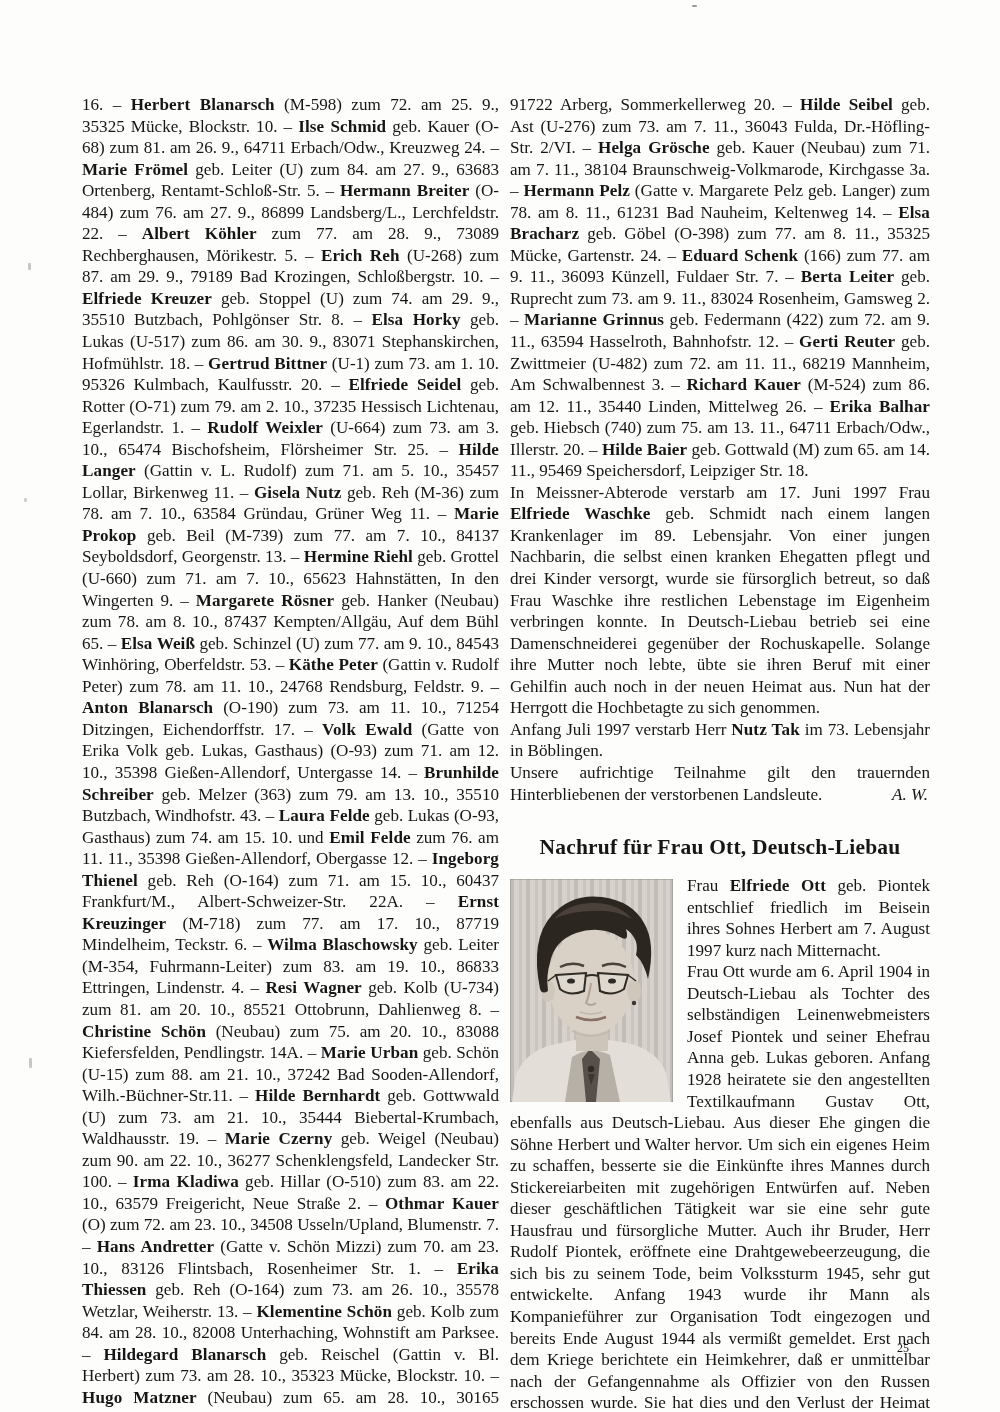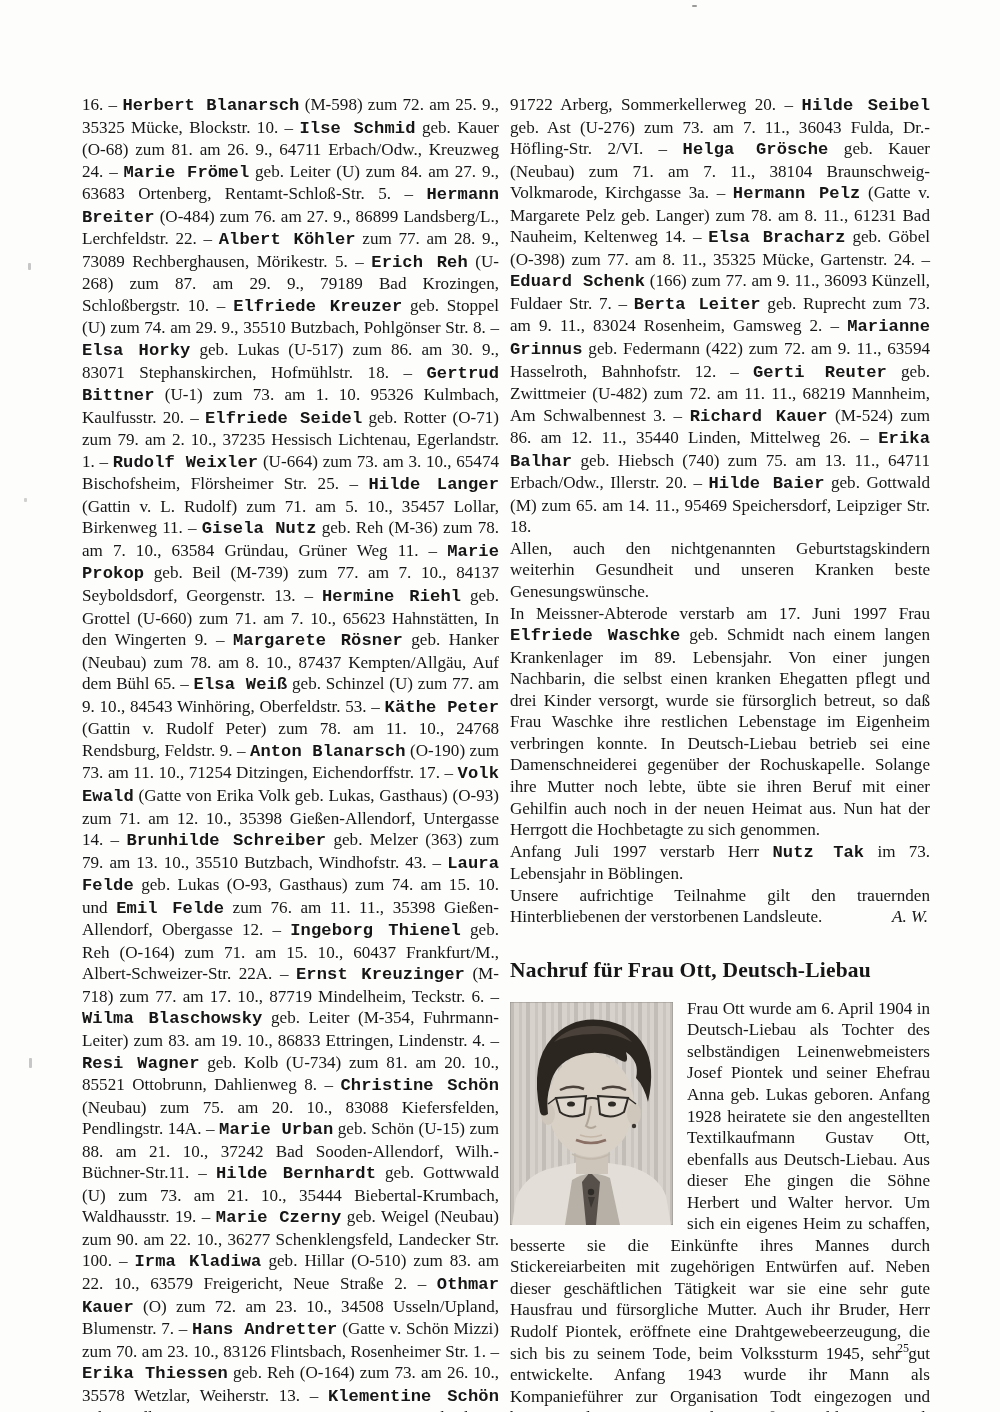--- a/index.html
+++ b/index.html
@@ -16,34 +16,34 @@
   .col { position: absolute; top: 94px; }
   .col-left  { left: 82px;  width: 417px; }
   .col-right { left: 510px; width: 420px; }
   p.body {
     margin: 0;
     font-size: 17.1px;
     line-height: 21.55px;
     text-align: justify;
     text-justify: inter-word;
   }
-  p.body b { letter-spacing: 0.1px; font-family: Liberation Mono, monospace; }
+  p.body b { letter-spacing: 0.1px; }
   .condolence { position: relative; }
   .condolence .initials {
     position: absolute;
     right: 2px;
     bottom: 0;
     font-style: italic;
   }
   .nachruf { margin-top: 30px; }
   .nachruf-heading {
     margin: 0 0 15px 0;
     font-size: 21.5px;
     font-weight: bold;
-    text-align: left;
+    text-align: center;
     letter-spacing: 0.2px;
   }
   .photo-frame {
     float: left;
     width: 163px;
     height: 223px;
     margin: 4px 14px 4px 0;
     background: #cfcbc5;
   }
   .page-number {
@@ -68,21 +68,20 @@
   <span class="speck s2"></span>
   <span class="speck s3"></span>
   <span class="speck s4"></span>
 
   <div class="col col-left">
     <p class="body">16. – <b>Herbert Blanarsch</b> (M-598) zum 72. am 25. 9., 35325 Mücke, Blockstr. 10. – <b>Ilse Schmid</b> geb. Kauer (O-68) zum 81. am 26. 9., 64711 Erbach/Odw., Kreuzweg 24. – <b>Marie Frömel</b> geb. Leiter (U) zum 84. am 27. 9., 63683 Ortenberg, Rentamt-Schloß-Str. 5. – <b>Hermann Breiter</b> (O-484) zum 76. am 27. 9., 86899 Landsberg/L., Lerchfeldstr. 22. – <b>Albert Köhler</b> zum 77. am 28. 9., 73089 Rechberghausen, Mörikestr. 5. – <b>Erich Reh</b> (U-268) zum 87. am 29. 9., 79189 Bad Krozingen, Schloßbergstr. 10. – <b>Elfriede Kreuzer</b> geb. Stoppel (U) zum 74. am 29. 9., 35510 Butzbach, Pohlgönser Str. 8. – <b>Elsa Horky</b> geb. Lukas (U-517) zum 86. am 30. 9., 83071 Stephanskirchen, Hofmühlstr. 18. – <b>Gertrud Bittner</b> (U-1) zum 73. am 1. 10. 95326 Kulmbach, Kaulfusstr. 20. – <b>Elfriede Seidel</b> geb. Rotter (O-71) zum 79. am 2. 10., 37235 Hessisch Lichtenau, Egerlandstr. 1. – <b>Rudolf Weixler</b> (U-664) zum 73. am 3. 10., 65474 Bischofsheim, Flörsheimer Str. 25. – <b>Hilde Langer</b> (Gattin v. L. Rudolf) zum 71. am 5. 10., 35457 Lollar, Birkenweg 11. – <b>Gisela Nutz</b> geb. Reh (M-36) zum 78. am 7. 10., 63584 Gründau, Grüner Weg 11. – <b>Marie Prokop</b> geb. Beil (M-739) zum 77. am 7. 10., 84137 Seyboldsdorf, Georgenstr. 13. – <b>Hermine Riehl</b> geb. Grottel (U-660) zum 71. am 7. 10., 65623 Hahnstätten, In den Wingerten 9. – <b>Margarete Rösner</b> geb. Hanker (Neubau) zum 78. am 8. 10., 87437 Kempten/Allgäu, Auf dem Bühl 65. – <b>Elsa Weiß</b> geb. Schinzel (U) zum 77. am 9. 10., 84543 Winhöring, Oberfeldstr. 53. – <b>Käthe Peter</b> (Gattin v. Rudolf Peter) zum 78. am 11. 10., 24768 Rendsburg, Feldstr. 9. – <b>Anton Blanarsch</b> (O-190) zum 73. am 11. 10., 71254 Ditzingen, Eichendorffstr. 17. – <b>Volk Ewald</b> (Gatte von Erika Volk geb. Lukas, Gasthaus) (O-93) zum 71. am 12. 10., 35398 Gießen-Allendorf, Untergasse 14. – <b>Brunhilde Schreiber</b> geb. Melzer (363) zum 79. am 13. 10., 35510 Butzbach, Windhofstr. 43. – <b>Laura Felde</b> geb. Lukas (O-93, Gasthaus) zum 74. am 15. 10. und <b>Emil Felde</b> zum 76. am 11. 11., 35398 Gießen-Allendorf, Obergasse 12. – <b>Ingeborg Thienel</b> geb. Reh (O-164) zum 71. am 15. 10., 60437 Frankfurt/M., Albert-Schweizer-Str. 22A. – <b>Ernst Kreuzinger</b> (M-718) zum 77. am 17. 10., 87719 Mindelheim, Teckstr. 6. – <b>Wilma Blaschowsky</b> geb. Leiter (M-354, Fuhrmann-Leiter) zum 83. am 19. 10., 86833 Ettringen, Lindenstr. 4. – <b>Resi Wagner</b> geb. Kolb (U-734) zum 81. am 20. 10., 85521 Ottobrunn, Dahlienweg 8. – <b>Christine Schön</b> (Neubau) zum 75. am 20. 10., 83088 Kiefersfelden, Pendlingstr. 14A. – <b>Marie Urban</b> geb. Schön (U-15) zum 88. am 21. 10., 37242 Bad Sooden-Allendorf, Wilh.-Büchner-Str.11. – <b>Hilde Bernhardt</b> geb. Gottwwald (U) zum 73. am 21. 10., 35444 Biebertal-Krumbach, Waldhausstr. 19. – <b>Marie Czerny</b> geb. Weigel (Neubau) zum 90. am 22. 10., 36277 Schenklengsfeld, Landecker Str. 100. – <b>Irma Kladiwa</b> geb. Hillar (O-510) zum 83. am 22. 10., 63579 Freigericht, Neue Straße 2. – <b>Othmar Kauer</b> (O) zum 72. am 23. 10., 34508 Usseln/Upland, Blumenstr. 7. – <b>Hans Andretter</b> (Gatte v. Schön Mizzi) zum 70. am 23. 10., 83126 Flintsbach, Rosenheimer Str. 1. – <b>Erika Thiessen</b> geb. Reh (O-164) zum 73. am 26. 10., 35578 Wetzlar, Weiherstr. 13. – <b>Klementine Schön</b> geb. Kolb zum 84. am 28. 10., 82008 Unterhaching, Wohnstift am Parksee. – <b>Hildegard Blanarsch</b> geb. Reischel (Gattin v. Bl. Herbert) zum 73. am 28. 10., 35323 Mücke, Blockstr. 10. – <b>Hugo Matzner</b> (Neubau) zum 65. am 28. 10., 30165 Hannover, Viethofstr. 12. – <b>Amalie Böß</b> geb. Göbel (U-249) zum 97. am 29. 10., 35578 Wetzlar, Altenheim, Haarbachstr. –  geb. Lang (U-312) zum 83. am 29. 10., 63654 Büdingen, Friedr.-Fendtstr. 36. –  geb. Kauer (O-165) zum 79. am 29. 10., 36386 Neuenstein, Wiesenrain 9. –  geb. Kober (O) zum 65. am 29. 10., 83088 Kiefersfelden, Thierbergstr. 33a. –  geb. Dworschak (O-88) zum 71. am 30. 10., 36043 Fulda, Ronsbachstr. 5. –  geb. Blanarsch (M-290) zum 78. am 2. 11., 36043 Fulda, Dr.-Adelmann-Str. 3. –  geb. Schmid zum 90. am 3. 11., 84553 Halsbach, Schupfing 6. –  geb. Seifert (U-696) zum 77. am 4. 11., 35586 Wetzlar, Ludwigstr. 2. –  geb. Reh (U-536) zum 70. am 5. 11.,</p>
   </div>
 
   <div class="col col-right">
     <p class="body">91722 Arberg, Sommerkellerweg 20. – <b>Hilde Seibel</b> geb. Ast (U-276) zum 73. am 7. 11., 36043 Fulda, Dr.-Höfling-Str. 2/VI. – <b>Helga Grösche</b> geb. Kauer (Neubau) zum 71. am 7. 11., 38104 Braunschweig-Volkmarode, Kirchgasse 3a. – <b>Hermann Pelz</b> (Gatte v. Margarete Pelz geb. Langer) zum 78. am 8. 11., 61231 Bad Nauheim, Keltenweg 14. – <b>Elsa Bracharz</b> geb. Göbel (O-398) zum 77. am 8. 11., 35325 Mücke, Gartenstr. 24. – <b>Eduard Schenk</b> (166) zum 77. am 9. 11., 36093 Künzell, Fuldaer Str. 7. – <b>Berta Leiter</b> geb. Ruprecht zum 73. am 9. 11., 83024 Rosenheim, Gamsweg 2. – <b>Marianne Grinnus</b> geb. Federmann (422) zum 72. am 9. 11., 63594 Hasselroth, Bahnhofstr. 12. – <b>Gerti Reuter</b> geb. Zwittmeier (U-482) zum 72. am 11. 11., 68219 Mannheim, Am Schwalbennest 3. – <b>Richard Kauer</b> (M-524) zum 86. am 12. 11., 35440 Linden, Mittelweg 26. – <b>Erika Balhar</b> geb. Hiebsch (740) zum 75. am 13. 11., 64711 Erbach/Odw., Illerstr. 20. – <b>Hilde Baier</b> geb. Gottwald (M) zum 65. am 14. 11., 95469 Speichersdorf, Leipziger Str. 18.</p>
-    <p class="body">Allen, auch den nichtgenannten Geburtstagskindern weiterhin Gesundheit und unseren Kranken beste Genesungswünsche.</p>
     <p class="body">In Meissner-Abterode verstarb am 17. Juni 1997 Frau <b>Elfriede Waschke</b> geb. Schmidt nach einem langen Krankenlager im 89. Lebensjahr. Von einer jungen Nachbarin, die selbst einen kranken Ehegatten pflegt und drei Kinder versorgt, wurde sie fürsorglich betreut, so daß Frau Waschke ihre restlichen Lebenstage im Eigenheim verbringen konnte. In Deutsch-Liebau betrieb sei eine Damenschneiderei gegenüber der Rochuskapelle. Solange ihre Mutter noch lebte, übte sie ihren Beruf mit einer Gehilfin auch noch in der neuen Heimat aus. Nun hat der Herrgott die Hochbetagte zu sich genommen.</p>
     <p class="body">Anfang Juli 1997 verstarb Herr <b>Nutz Tak</b> im 73. Lebensjahr in Böblingen.</p>
     <p class="body condolence">
       <span>Unsere aufrichtige Teilnahme gilt den trauernden Hinterbliebenen der verstorbenen Landsleute.</span>
       <span class="initials">A. W.</span>
     </p>
 
     <div class="nachruf">
       <h2 class="nachruf-heading">Nachruf für Frau Ott, Deutsch-Liebau</h2>
       <div class="nachruf-body">
@@ -129,19 +128,20 @@
           <ellipse cx="102" cy="102" rx="4" ry="2.6" fill="#2e2a26"></ellipse>
 
           <path d="M81 104 Q79 118 76 124 Q81 128 86 124" stroke="#b0a698" stroke-width="2" fill="none"></path>
 
           <path d="M66 138 Q81 144 96 138" stroke="#8a6f64" stroke-width="2.6" fill="none"></path>
           <path d="M70 133 Q81 137 92 133" stroke="#c4b6a8" stroke-width="1.4" fill="none"></path>
 
           <path d="M62 152 Q81 162 100 152" stroke="#c2b9ac" stroke-width="1.5" fill="none"></path>
         </svg>
 
+        <p class="body">Frau <b>Elfriede Ott</b> geb. Piontek entschlief friedlich im Beisein ihres Sohnes Herbert am 7. August 1997 kurz nach Mitternacht.</p>
         <p class="body">Frau Ott wurde am 6. April 1904 in Deutsch-Liebau als Tochter des selbständigen Leinenwebmeisters Josef Piontek und seiner Ehefrau Anna geb. Lukas geboren. Anfang 1928 heiratete sie den angestellten Textilkaufmann Gustav Ott, ebenfalls aus Deutsch-Liebau. Aus dieser Ehe gingen die Söhne Herbert und Walter hervor. Um sich ein eigenes Heim zu schaffen, besserte sie die Einkünfte ihres Mannes durch Stickereiarbeiten mit zugehörigen Entwürfen auf. Neben dieser geschäftlichen Tätigkeit war sie eine sehr gute Hausfrau und fürsorgliche Mutter. Auch ihr Bruder, Herr Rudolf Piontek, eröffnete eine Drahtgewebeerzeugung, die sich bis zu seinem Tode, beim Volkssturm 1945, sehr gut entwickelte. Anfang 1943 wurde ihr Mann als Kompanieführer zur Organisation Todt eingezogen und bereits Ende August 1944 als vermißt gemeldet. Erst nach dem Kriege berichtete ein Heimkehrer, daß er unmittelbar nach der Gefangennahme als Offizier von den Russen erschossen wurde. Sie hat dies und den Verlust der Heimat ihr Leben lang nicht verwunden. Als weitere Schicksalsschläge folgten ab August 1945 Aufenthalte in tschechischen Arbeitslagern, getrennt von ihren Söhnen und ohne Wissen über deren Verbleib. Im August 1946 erfolgte die gemeinsame Aussiedlung nach Hessen, was als Erlösung vom damaligen tschechischen Joch empfunden wurde. Später folgte sie ihren Söhnen, die sich, einer Familientradition folgend, in Baden-Württemberg selbständig gemacht hatten.</p>
       </div>
     </div>
   </div>
 
   <div class="page-number">25</div>
 </div>
 
 </body></html>

